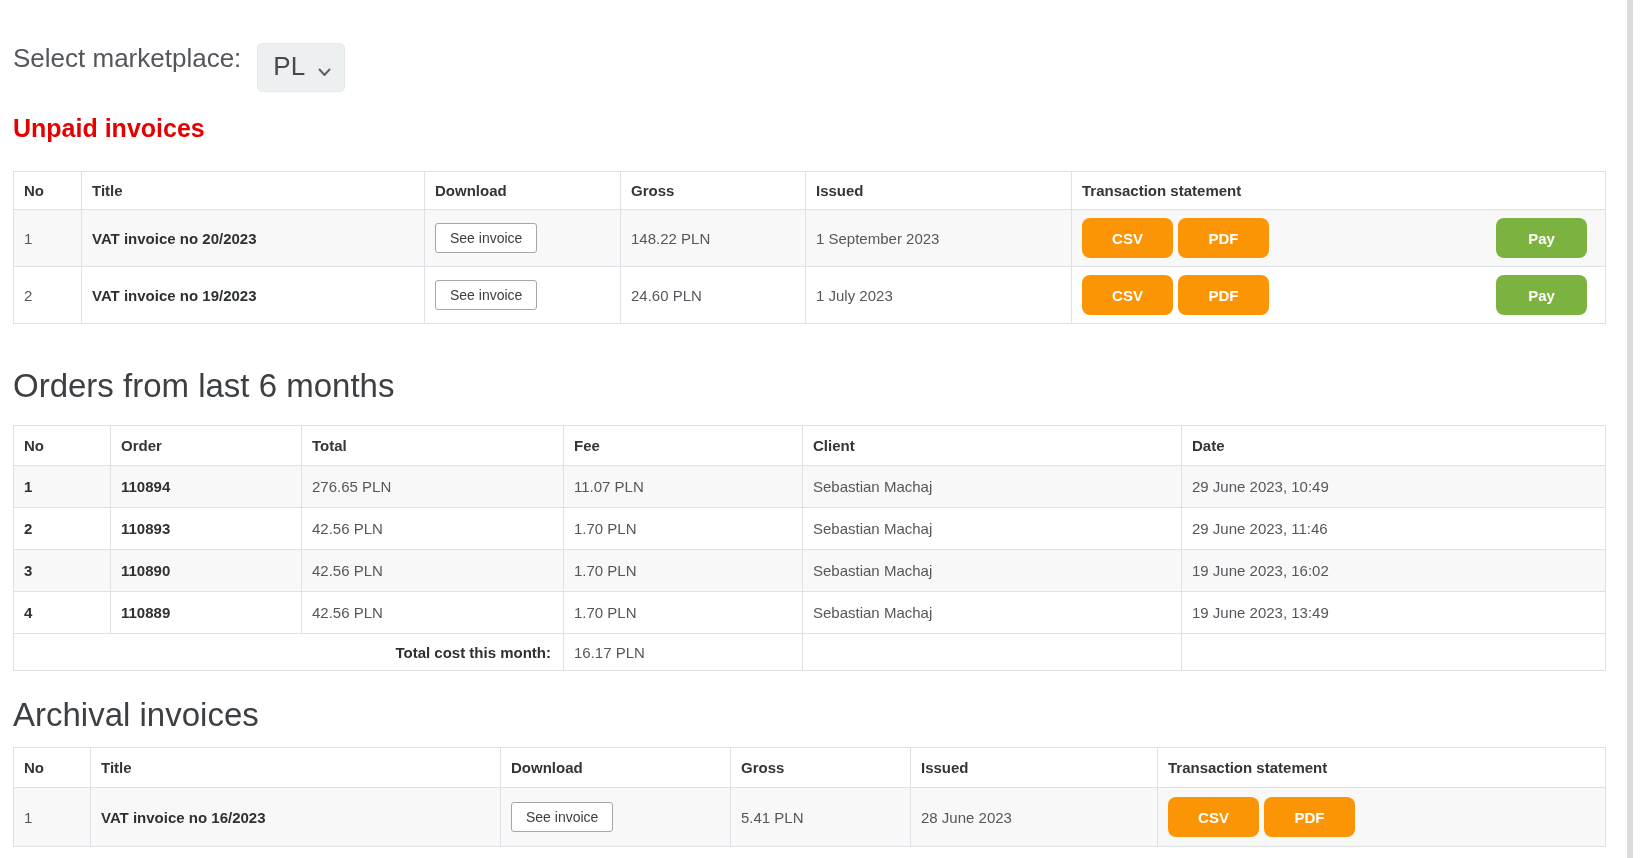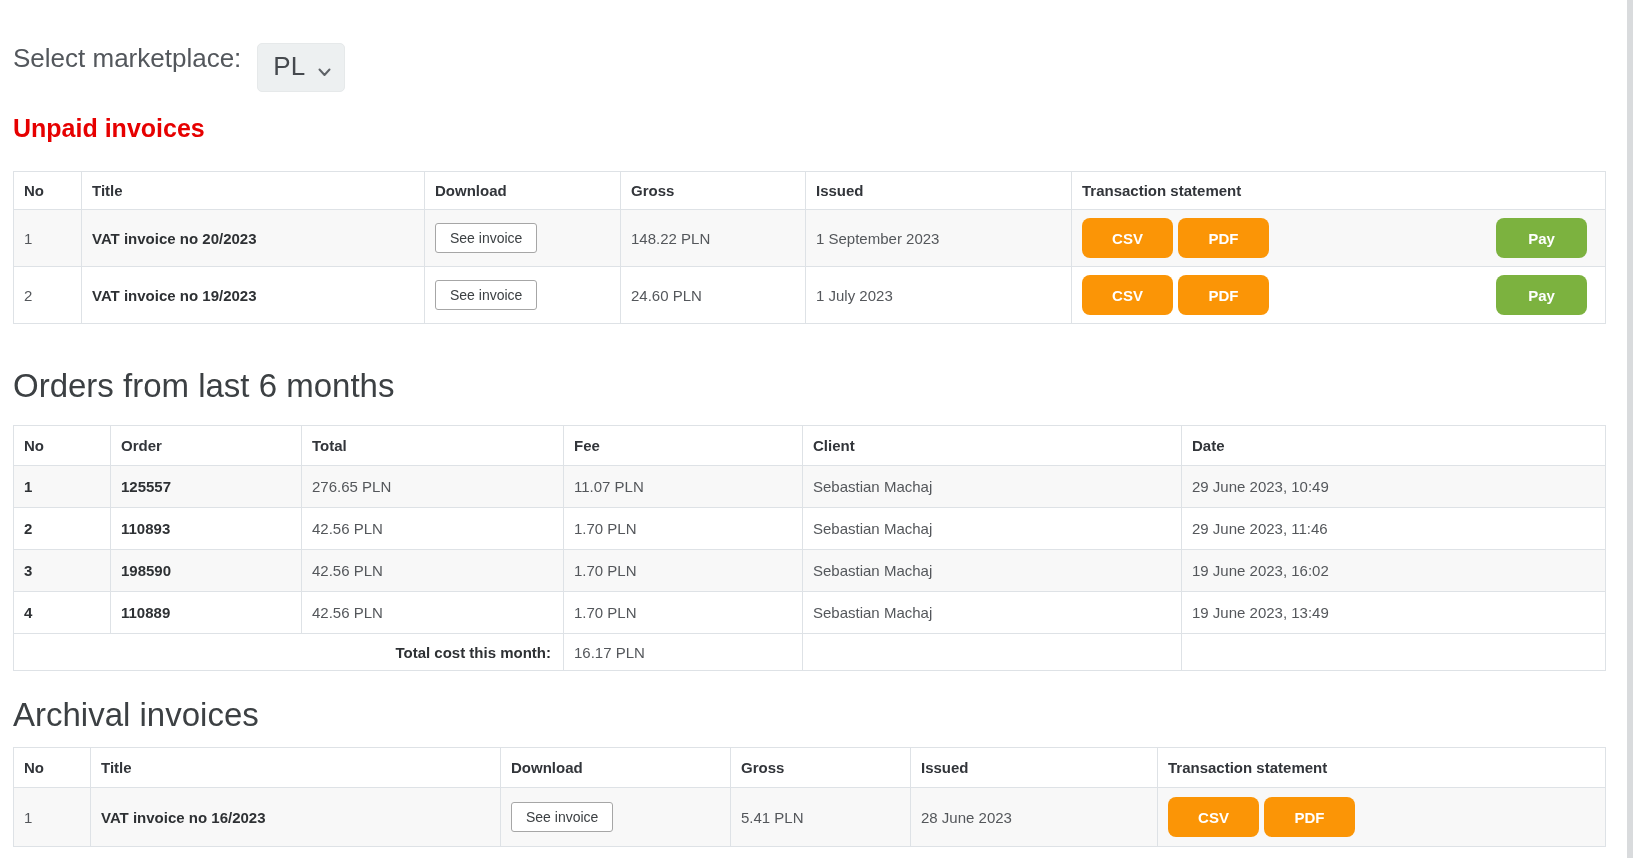--- a/index.html
+++ b/index.html
@@ -150,37 +150,37 @@
         <tr class="hdr">
       <th>No</th>
       <th>Order</th>
       <th>Total</th>
       <th>Fee</th>
       <th>Client</th>
       <th>Date</th>
     </tr>
     <tr class="row stripe">
       <td class="b">1</td>
-      <td class="b">125557</td>
+      <td class="b">110894</td>
       <td>276.65 PLN</td>
       <td>11.07 PLN</td>
       <td>Sebastian Machaj</td>
       <td>29 June 2023, 10:49</td>
     </tr>
     <tr class="row">
       <td class="b">2</td>
       <td class="b">110893</td>
       <td>42.56 PLN</td>
       <td>1.70 PLN</td>
       <td>Sebastian Machaj</td>
       <td>29 June 2023, 11:46</td>
     </tr>
     <tr class="row stripe">
       <td class="b">3</td>
-      <td class="b">198590</td>
+      <td class="b">110890</td>
       <td>42.56 PLN</td>
       <td>1.70 PLN</td>
       <td>Sebastian Machaj</td>
       <td>19 June 2023, 16:02</td>
     </tr>
     <tr class="row">
       <td class="b">4</td>
       <td class="b">110889</td>
       <td>42.56 PLN</td>
       <td>1.70 PLN</td>

